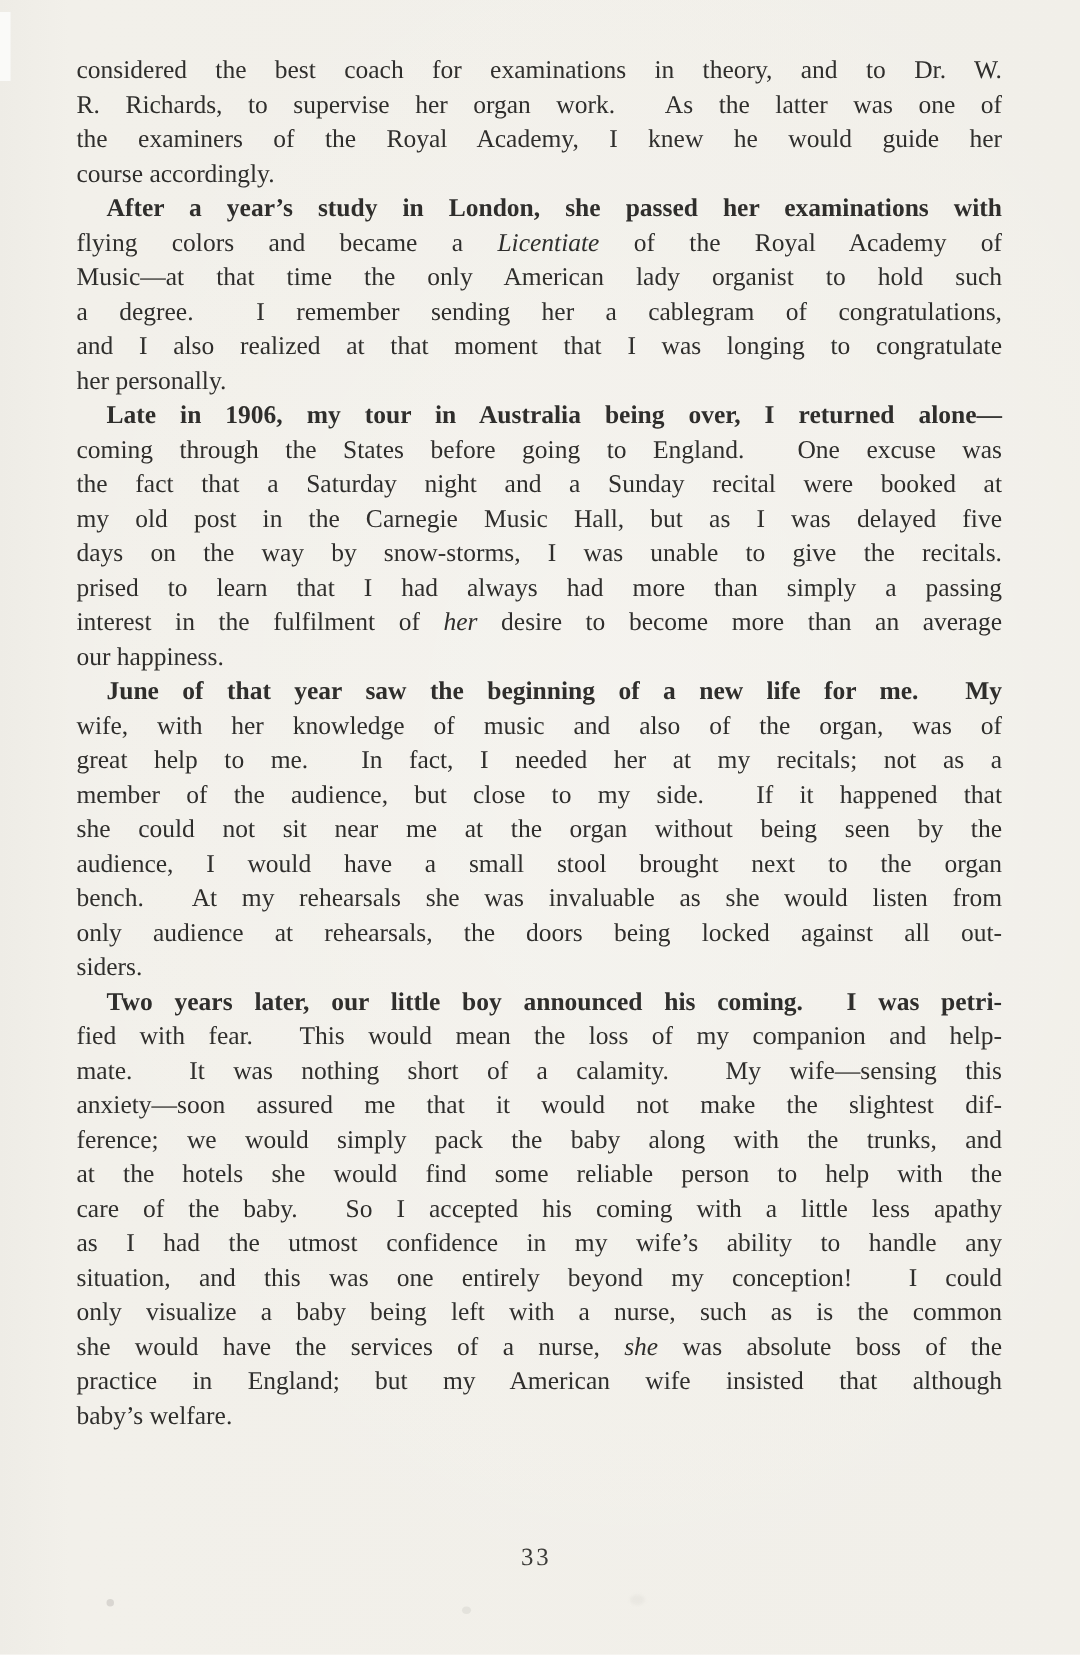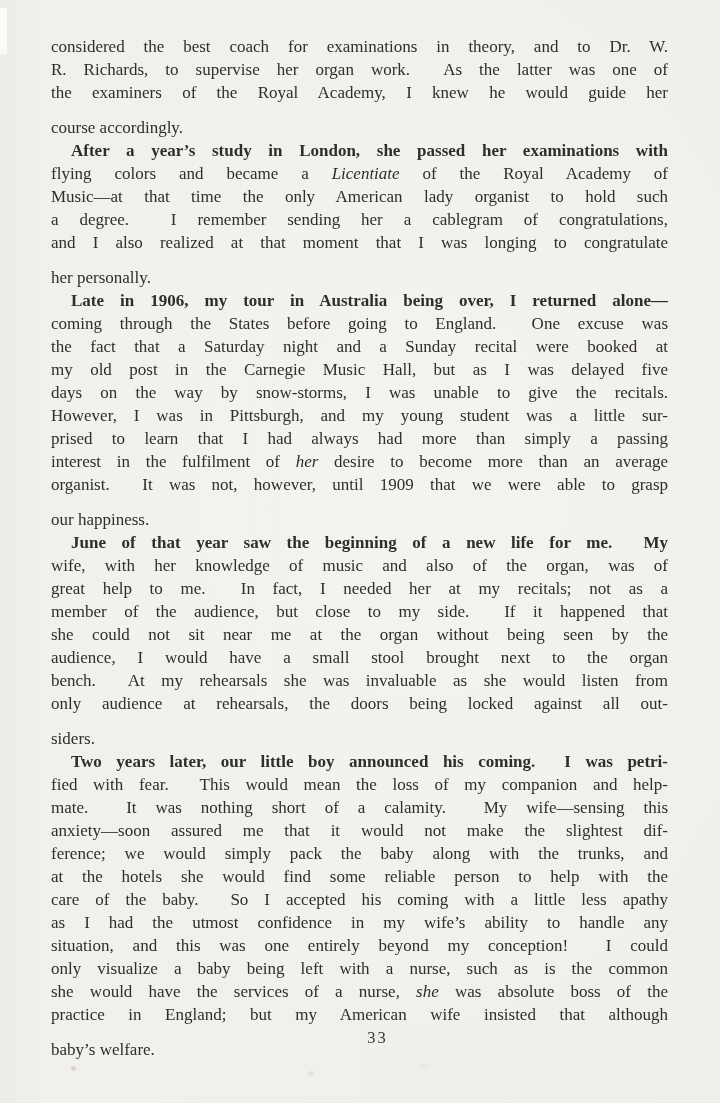--- a/index.html
+++ b/index.html
@@ -31,25 +31,25 @@
     font-size: 17px;
     line-height: 23px;
   }
   .para { margin: 0; padding: 0; }
   .line {
     text-align: justify;
     text-align-last: justify;
     white-space: normal;
   }
   .line.first { text-indent: 20px; font-weight: bold; }
-  .line.last { text-align-last: left; margin-top: 12px; }
+  .line.last { text-align-last: left; }
   .line em { font-style: italic; }
   .page-number {
     position: absolute;
-    left: 69px;
+    left: 49px;
     top: 1028px;
     width: 617px;
     text-align: center;
     font-size: 16.5px;
     letter-spacing: 2px;
     color: #3a3936;
   }
   
   .scan-edge-sliver {
     position: absolute;
@@ -104,24 +104,22 @@
         <div class="line"><span>a degree.&nbsp; I remember sending her a cablegram of congratulations,</span></div>
         <div class="line"><span>and I also realized at that moment that I was longing to congratulate</span></div>
         <div class="line last"><span>her personally.</span></div>
       </div>
       <div class="para">
         <div class="line first"><span>Late in 1906, my tour in Australia being over, I returned alone—</span></div>
         <div class="line"><span>coming through the States before going to England.&nbsp; One excuse was</span></div>
         <div class="line"><span>the fact that a Saturday night and a Sunday recital were booked at</span></div>
         <div class="line"><span>my old post in the Carnegie Music Hall, but as I was delayed five</span></div>
         <div class="line"><span>days on the way by snow-storms, I was unable to give the recitals.</span></div>
-        <div class="line"><span>However, I was in Pittsburgh, and my young student was a little sur-</span></div>
         <div class="line"><span>prised to learn that I had always had more than simply a passing</span></div>
         <div class="line"><span>interest in the fulfilment of </span><em>her</em><span> desire to become more than an average</span></div>
-        <div class="line"><span>organist.&nbsp; It was not, however, until 1909 that we were able to grasp</span></div>
         <div class="line last"><span>our happiness.</span></div>
       </div>
       <div class="para">
         <div class="line first"><span>June of that year saw the beginning of a new life for me.&nbsp; My</span></div>
         <div class="line"><span>wife, with her knowledge of music and also of the organ, was of</span></div>
         <div class="line"><span>great help to me.&nbsp; In fact, I needed her at my recitals; not as a</span></div>
         <div class="line"><span>member of the audience, but close to my side.&nbsp; If it happened that</span></div>
         <div class="line"><span>she could not sit near me at the organ without being seen by the</span></div>
         <div class="line"><span>audience, I would have a small stool brought next to the organ</span></div>
         <div class="line"><span>bench.&nbsp; At my rehearsals she was invaluable as she would listen from</span></div>

